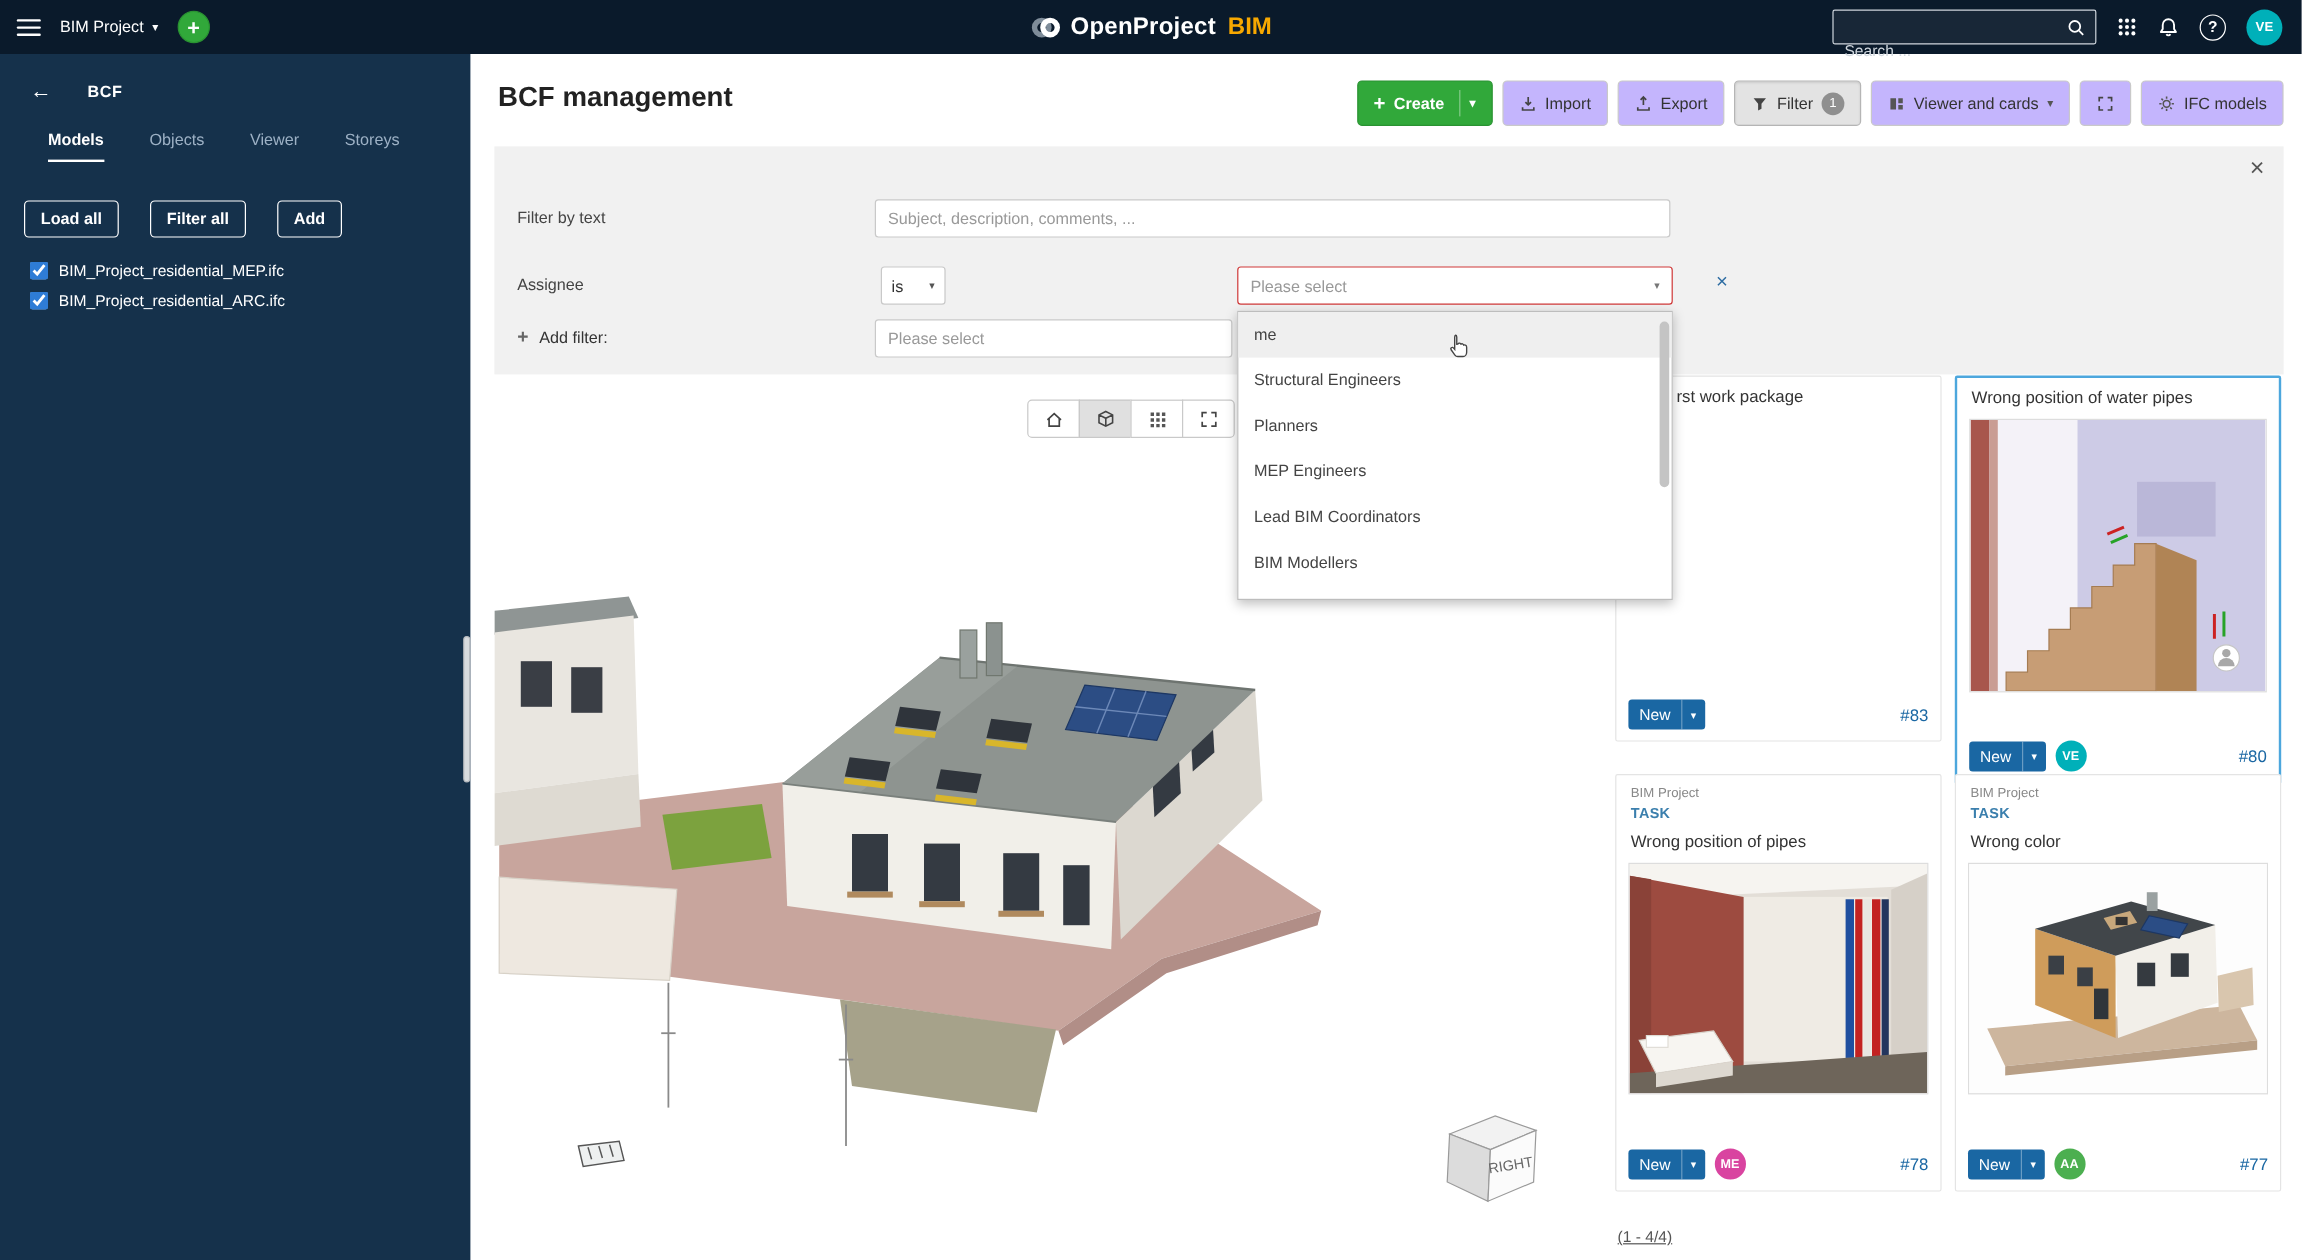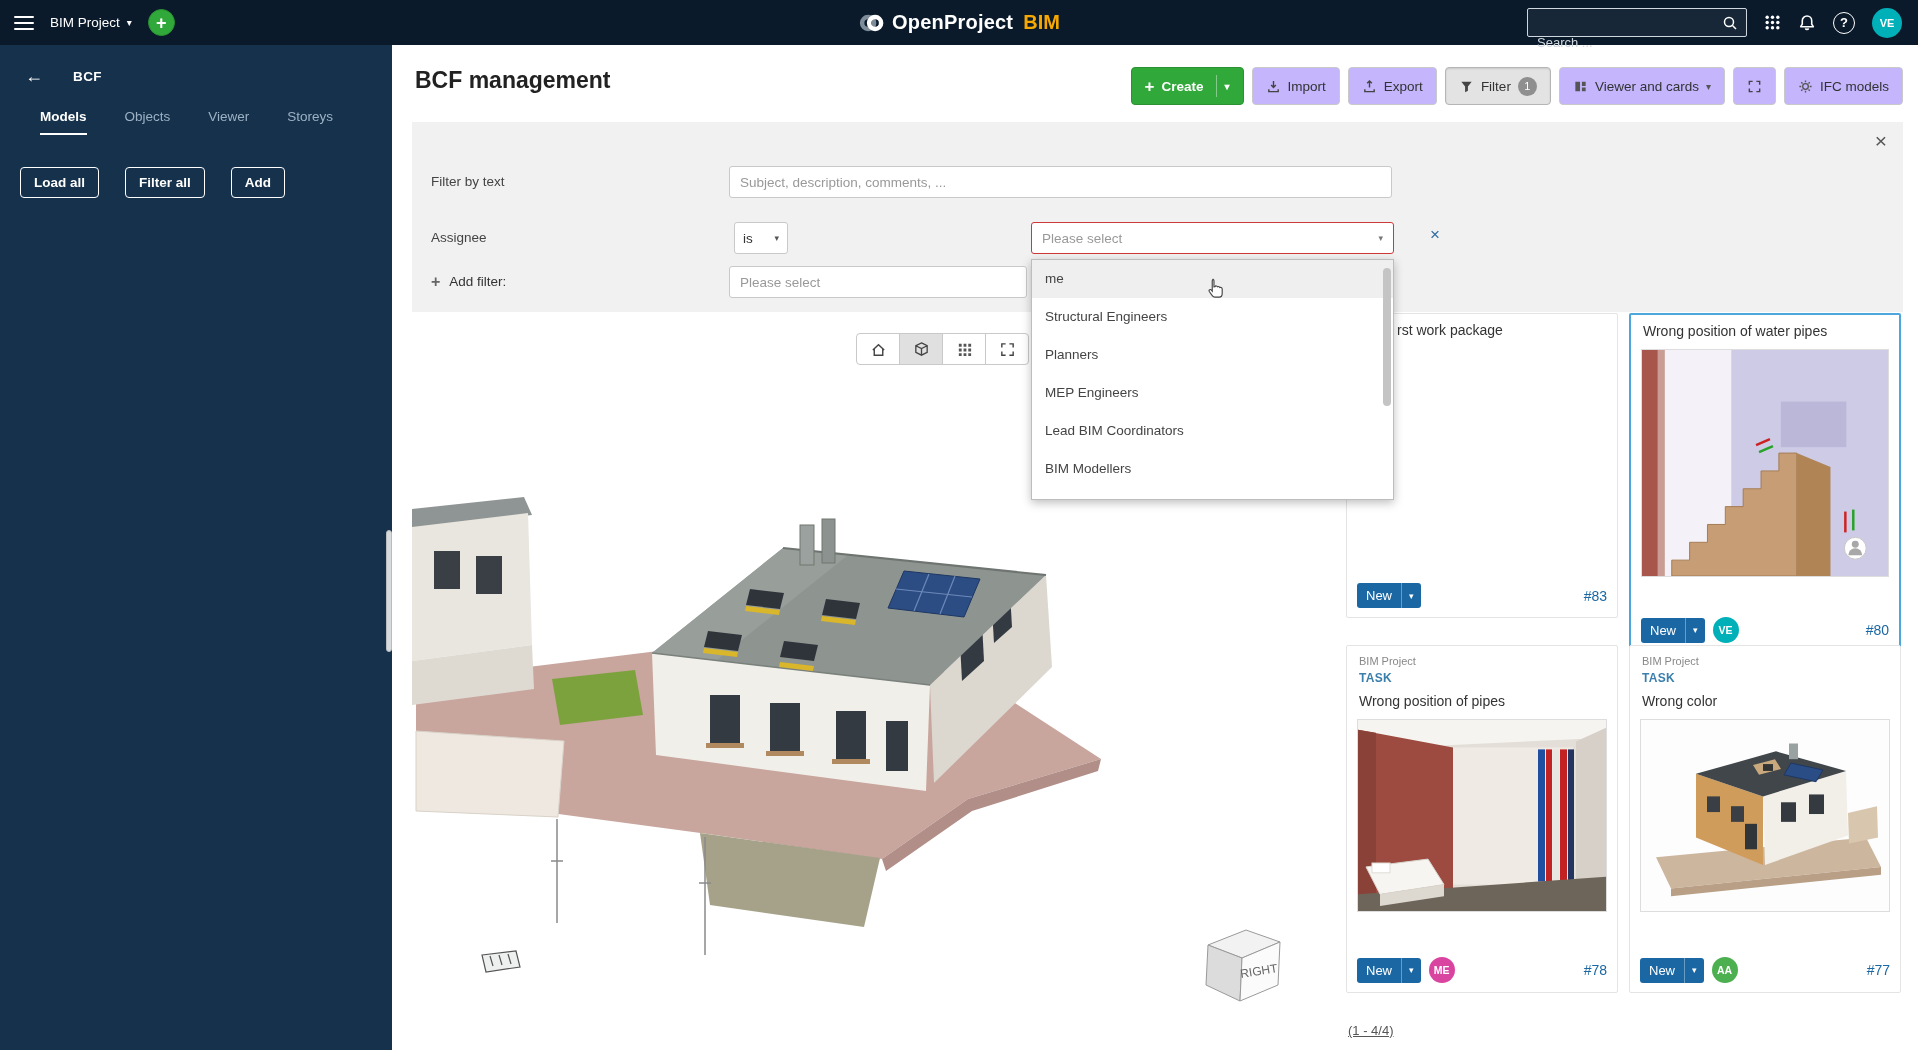--- a/index.html
+++ b/index.html
@@ -201,20 +201,30 @@
     <a class="sb-tab active">Models</a>
     <a class="sb-tab">Objects</a>
     <a class="sb-tab">Viewer</a>
     <a class="sb-tab">Storeys</a>
   </nav>
   <div class="sb-actions">
     <button>Load all</button>
     <button>Filter all</button>
     <button>Add</button>
   </div>
+  <ul class="sb-models">
+    <li>
+      <input type="checkbox" checked="" style="">
+      <span>BIM_Project_residential_MEP.ifc</span>
+    </li>
+    <li>
+      <input type="checkbox" checked="" style="">
+      <span>BIM_Project_residential_ARC.ifc</span>
+    </li>
+  </ul>
 </aside>
 <div class="sb-resizer"></div>
 
 <main class="main">
   <h1 class="page-title">BCF management</h1>
 
   <div class="toolbar">
     <button class="tb-btn green">
       <span class="plus">+</span>
       <span>Create</span>

